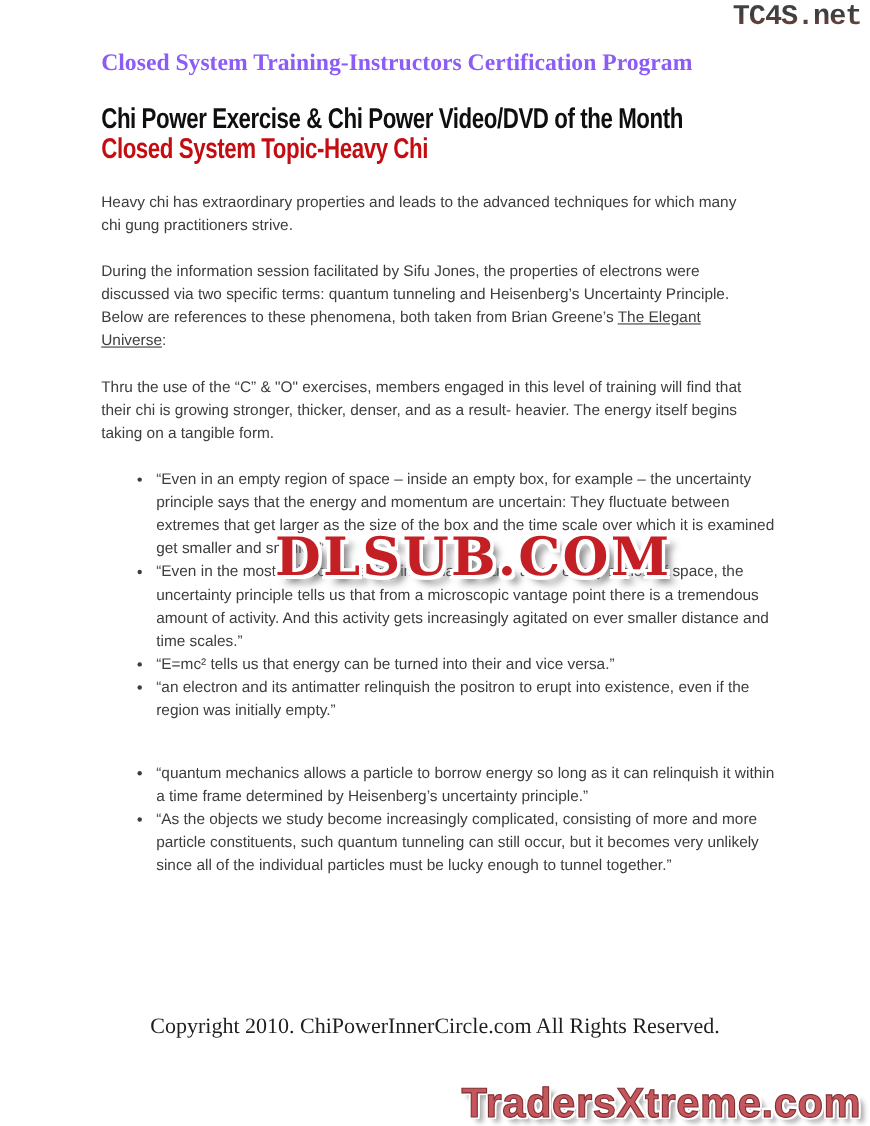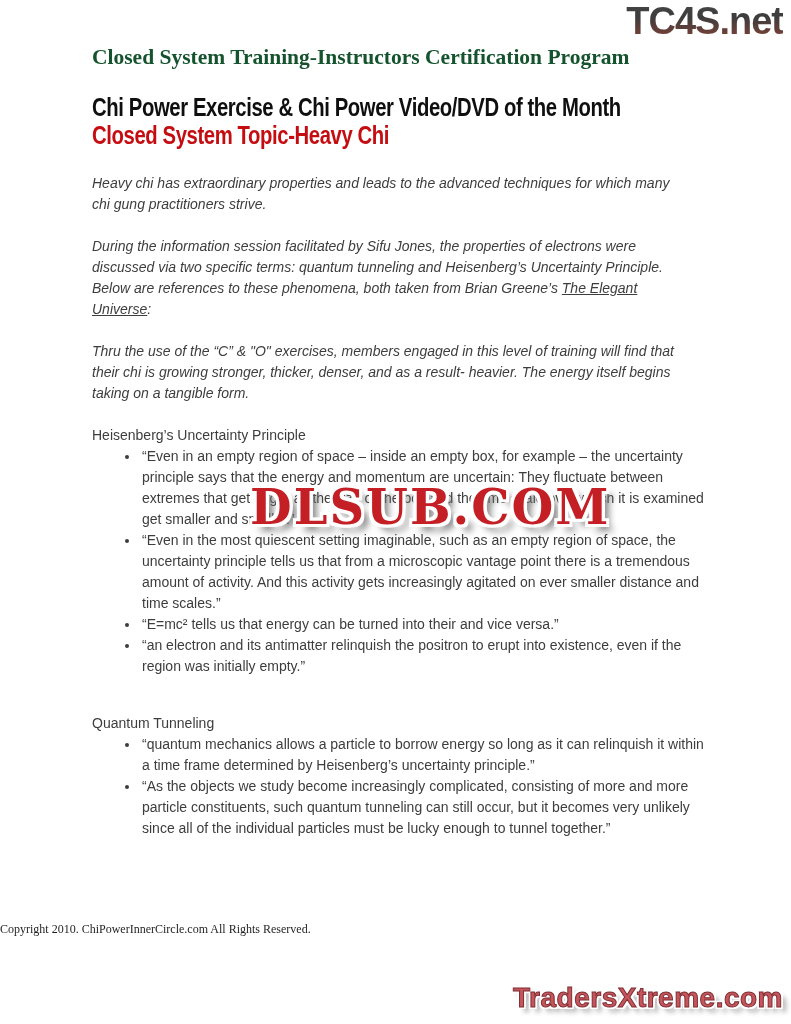--- a/index.html
+++ b/index.html
@@ -8,51 +8,51 @@
     width:791px;height:1024px;
     margin:0 auto;
     background:#ffffff;
     font-family:"Liberation Sans",sans-serif;
     color:#3d3d3d;
     overflow:hidden;
   }
   
   .tc4s{
     position:absolute;top:0px;right:8px;
-    font-family:Liberation Sans, sans-serif;
+    font-family:Liberation Mono, monospace;
     font-weight:bold;
-    font-size:38px;
+    font-size:26px;
     letter-spacing:-1px;
     background:linear-gradient(180deg,#474747 0%,#3d3d3d 40%,#6e4038 78%,#9a554c 100%);
     -webkit-background-clip:text;
     background-clip:text;
     color:transparent;
   }
   
   .content{
     position:absolute;left:92px;top:44px;width:615px;
     font-size:14px;line-height:21px;
   }
   .doc-title{
     font-family:"Liberation Serif",serif;
     font-size:21.5px;line-height:26px;
-    font-weight:bold;color:#14532d;
+    font-weight:bold;color:#8b5cf6;
     margin:0 0 23px 0;
   }
   .cond{
     font-size:26px;line-height:28px;
     font-weight:bold;color:#0f0f0f;
     letter-spacing:-0.5px;
     transform:scaleX(0.78);
     transform-origin:left center;
     white-space:nowrap;
     margin:0;
   }
   .cond.red{color:#c50d11;margin-bottom:24px;}
-  .para{margin:0 16px 21px 0;font-style:italic;}
+  .para{margin:0 16px 21px 0;}
   .u{text-decoration:underline;}
   .section-heading{margin:0;}
   ul.bullets{
     margin:0;padding:0 0 0 48px;
     list-style-type:disc;
   }
   ul.bullets li{padding-left:2px;margin:0;}
   ul.bullets.first{margin-bottom:36px;}
   
   .watermark{
@@ -64,28 +64,29 @@
     color:#c41f25;
     text-shadow:
       -3px -3px 0 #fff, 3px -3px 0 #fff, -3px 3px 0 #fff, 3px 3px 0 #fff,
       -3px 0 0 #fff, 3px 0 0 #fff, 0 -3px 0 #fff, 0 3px 0 #fff,
       -2px -2px 0 #fff, 2px -2px 0 #fff, -2px 2px 0 #fff, 2px 2px 0 #fff,
       7px 7px 7px rgba(110,110,110,0.85);
   }
   
   .copyright{
     position:absolute;left:0;top:922px;width:100%;
+    text-align:center;
     font-family:"Liberation Serif",serif;
-    font-size:12px;color:#1f1f1f;
+    font-size:20px;color:#1f1f1f;
   }
   .traders{
     position:absolute;top:982px;right:8px;
     font-family:"Liberation Sans",sans-serif;
     font-weight:bold;
-    font-size:28px;
+    font-size:38px;
     letter-spacing:0.5px;
     color:#c4565c;
     -webkit-text-stroke:1px #7e2d33;
     text-shadow:
       -2px -2px 0 #fff, 2px -2px 0 #fff, -2px 2px 0 #fff, 2px 2px 0 #fff,
       -2px 0 0 #fff, 2px 0 0 #fff, 0 -2px 0 #fff, 0 2px 0 #fff,
       5px 5px 5px rgba(150,150,150,0.9);
   }
 </style>
 </head>
@@ -101,29 +102,27 @@
 
     <h2 class="cond">Chi Power Exercise &amp; Chi Power Video/DVD of the Month</h2>
     <h2 class="cond red">Closed System Topic-Heavy Chi</h2>
 
     <p class="para">Heavy chi has extraordinary properties and leads to the advanced techniques for which many chi gung practitioners strive.</p>
 
     <p class="para"><span>During the information session facilitated by Sifu Jones, the properties of electrons were discussed via two specific terms: quantum tunneling and Heisenberg’s Uncertainty Principle. Below are references to these phenomena, both taken from Brian Greene’s </span><span class="u">The Elegant Universe</span><span>:</span></p>
 
     <p class="para">Thru the use of the “C” &amp; "O" exercises, members engaged in this level of training will find that their chi is growing stronger, thicker, denser, and as a result- heavier.  The energy itself begins taking on a tangible form.</p>
 
-    <div class="section-heading">Heisenberg’s Uncertainty Principle</div>
     <ul class="bullets first">
       <li><span>“Even in an empty region of space – inside an empty box, for example – the uncertainty principle says that the energy and momentum are uncertain: They fluctuate between extremes that get larger as the size of the box and the time scale over which it is examined get smaller and smaller.”</span></li>
       <li><span>“Even in the most quiescent setting imaginable, such as an empty region of space, the uncertainty principle tells us that from a microscopic vantage point there is a tremendous amount of activity.  And this activity gets increasingly agitated on ever smaller distance and time scales.”</span></li>
       <li><span>“E=mc² tells us that energy can be turned into their and vice versa.”</span></li>
       <li><span>“an electron and its antimatter relinquish the positron to erupt into existence, even if the region was initially empty.”</span></li>
     </ul>
 
-    <div class="section-heading">Quantum Tunneling</div>
     <ul class="bullets">
       <li><span>“quantum mechanics allows a particle to borrow energy so long as it can relinquish it within a time frame determined by Heisenberg’s uncertainty principle.”</span></li>
       <li><span>“As the objects we study become increasingly complicated, consisting of more and more particle constituents, such quantum tunneling can still occur, but it becomes very unlikely since all of the individual particles must be lucky enough to tunnel together.”</span></li>
     </ul>
 
   </div>
 
   <div class="watermark">DLSUB.COM</div>
 
   <div class="copyright">Copyright 2010. ChiPowerInnerCircle.com All Rights Reserved.</div>

